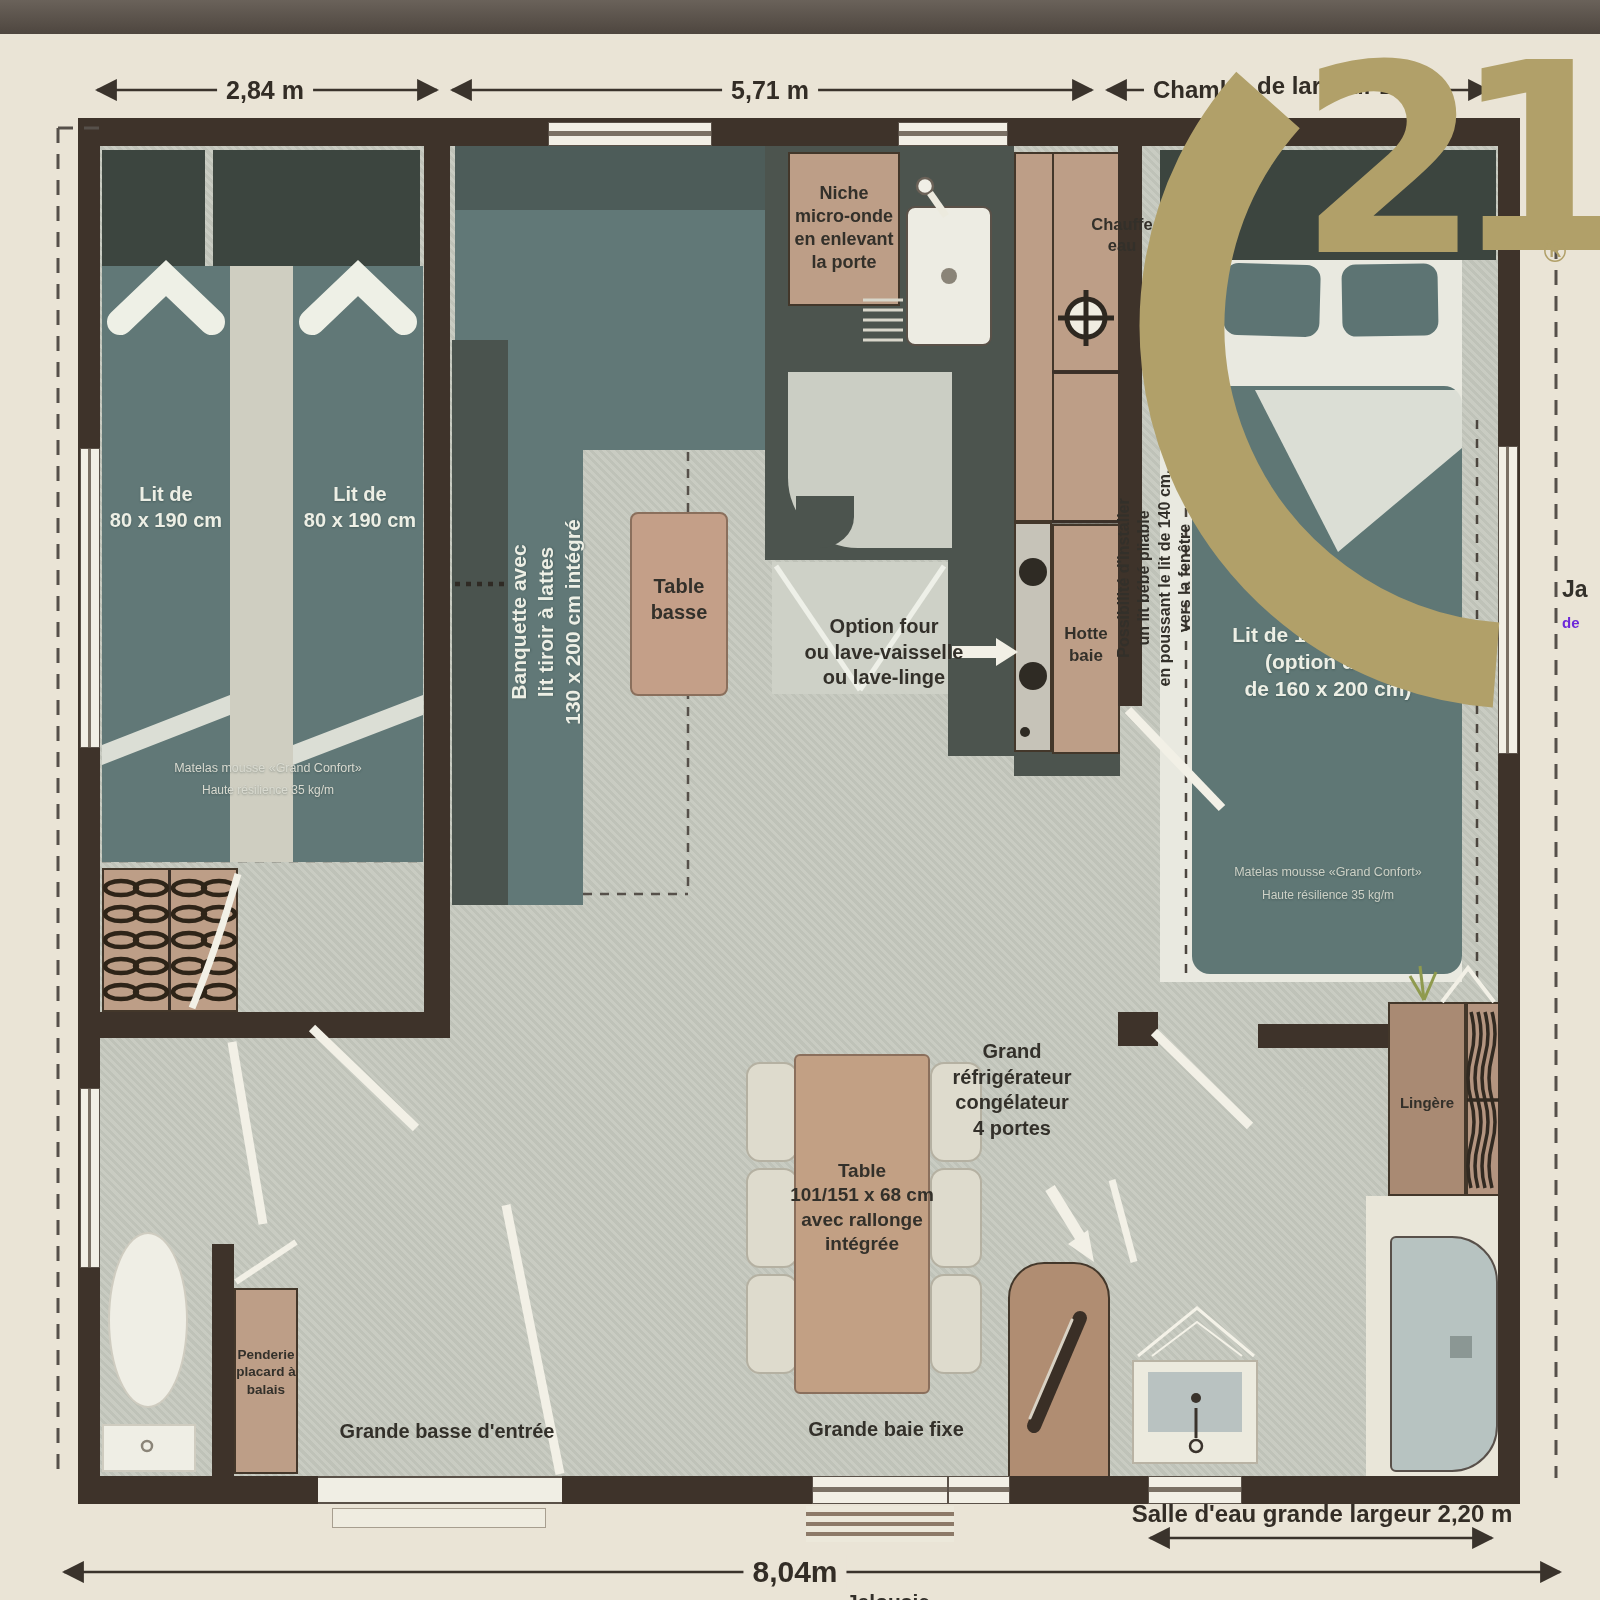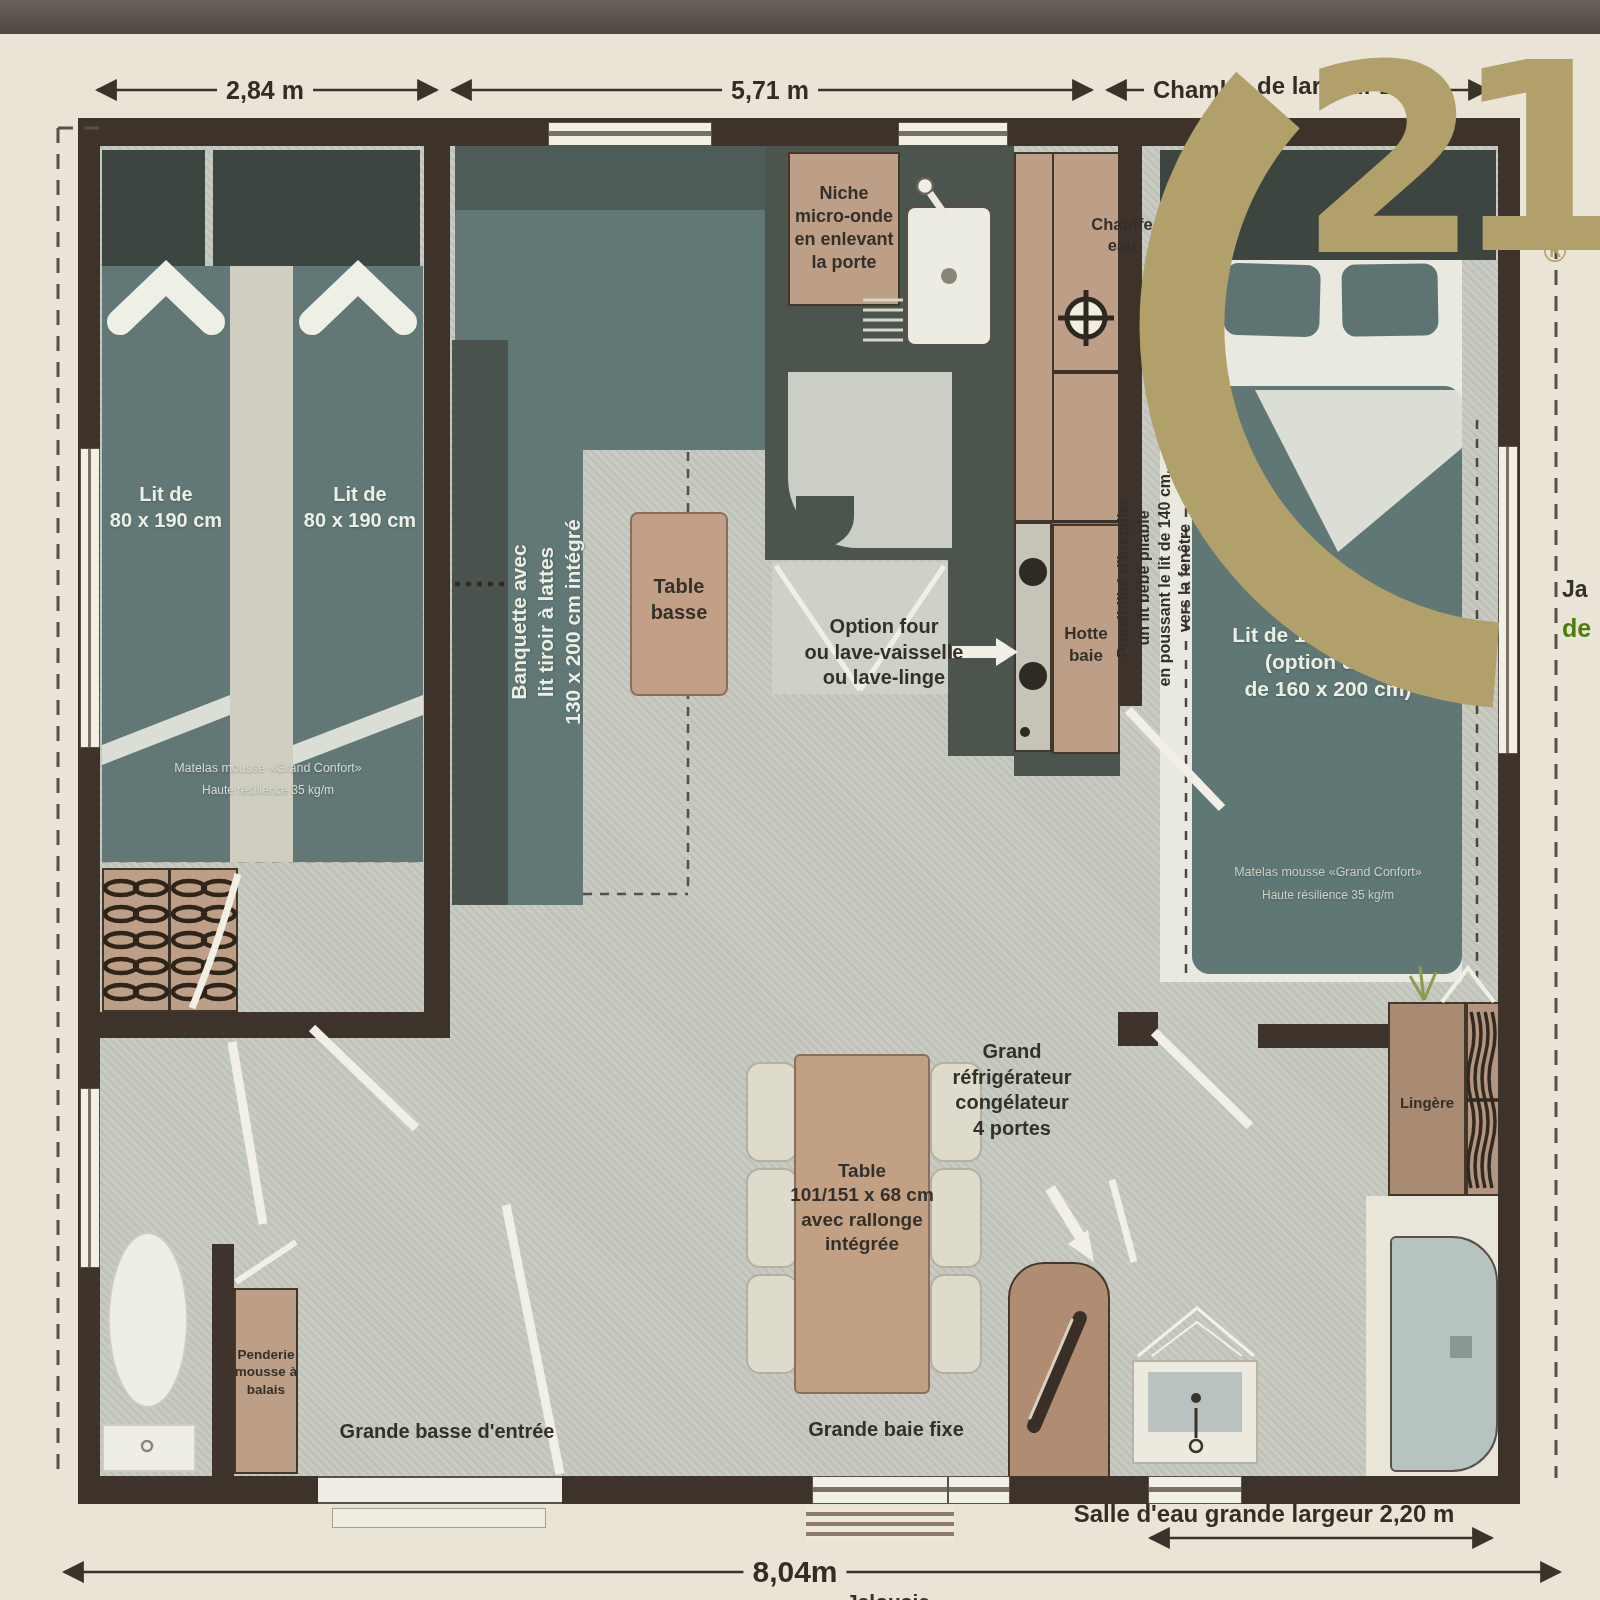--- a/index.html
+++ b/index.html
@@ -265,25 +265,25 @@
   <g stroke="#3b3028" stroke-width="3">
     <line x1="1052" y1="372" x2="1120" y2="372"></line>
     <line x1="1052" y1="522" x2="1120" y2="522"></line>
   </g>
 </svg>
 
 <div class="dimlbl" style="left:265px;top:90px;">2,84 m</div>
 <div class="dimlbl" style="left:770px;top:90px;">5,71 m</div>
 <div class="dimlbl" style="left:1205px;top:90px;font-size:24px;">Chambre</div>
 <div class="dimlbl" style="left:1325px;top:86px;font-size:24px;">de largeur 2</div>
-<div class="dimlbl" style="left:1264px;top:1514px;font-size:24px;background:none;">Salle d'eau grande largeur 2,20 m</div>
+<div class="dimlbl" style="left:1322px;top:1514px;font-size:24px;background:none;">Salle d'eau grande largeur 2,20 m</div>
 <div class="dimlbl" style="left:795px;top:1572px;font-size:30px;">8,04m</div>
 <div class="abs" style="left:846px;top:1590px;width:110px;height:10px;overflow:hidden;font-weight:bold;font-size:21px;color:#33302a;z-index:7;">Jalousie</div>
 <div class="abs" style="left:1562px;top:576px;width:38px;font-weight:bold;font-size:23px;color:#33302a;z-index:7;">Ja</div>
-<div class="abs" style="left:1562px;top:614px;width:38px;font-weight:bold;font-size:25px;color:#4d7c0f;z-index:7;">de</div>
+<div class="abs" style="left:1562px;top:614px;width:38px;font-weight:bold;font-size:15px;color:#6d28d9;z-index:7;">de</div>
 
 <div class="lbl w" style="left:166px;top:508px;font-size:20px;">Lit de
 80 x 190 cm</div>
 <div class="lbl w" style="left:360px;top:508px;font-size:20px;">Lit de
 80 x 190 cm</div>
 <div class="lbl w" style="left:268px;top:768px;font-size:12.5px;color:#d9dad0;font-weight:normal;">Matelas mousse «Grand Confort»</div>
 <div class="lbl w" style="left:268px;top:791px;font-size:12px;color:#d9dad0;font-weight:normal;">Haute résilience 35 kg/m</div>
 
 <div class="lbl w rot" style="left:546px;top:622px;font-size:21px;width:360px;">Banquette avec
 lit tiroir à lattes
@@ -318,21 +318,21 @@
 de 160 x 200 cm)</div>
 <div class="lbl w" style="left:1328px;top:872px;font-size:12.5px;color:#cdd1c6;font-weight:normal;">Matelas mousse «Grand Confort»</div>
 <div class="lbl w" style="left:1328px;top:896px;font-size:12px;color:#cdd1c6;font-weight:normal;">Haute résilience 35 kg/m</div>
 <div class="lbl rot" style="left:1155px;top:578px;font-size:16px;width:330px;">Possibilité d'installer
 un lit bébé pliable
 en poussant le lit de 140 cm,
 vers la fenêtre</div>
 
 <div class="lbl" style="left:1427px;top:1103px;font-size:15px;">Lingère</div>
 <div class="lbl" style="left:266px;top:1372px;font-size:13.5px;">Penderie
-mousse à
+placard à
 balais</div>
 
 <svg class="abs" style="left:0;top:0;z-index:9;" width="1600" height="1600">
   <g>
     <path d="M 1496 665 A 340 340 0 0 1 1268 100" stroke="#b1a069" stroke-width="85" fill="none"></path>
     <text x="1298" y="252" font-size="262" font-weight="bold" fill="#b1a069">2</text>
     <text x="1452" y="250" font-size="262" font-weight="bold" fill="#b1a069">1</text>
     <text x="1540" y="262" font-size="30" fill="#b1a069">®</text>
   </g>
 </svg>

